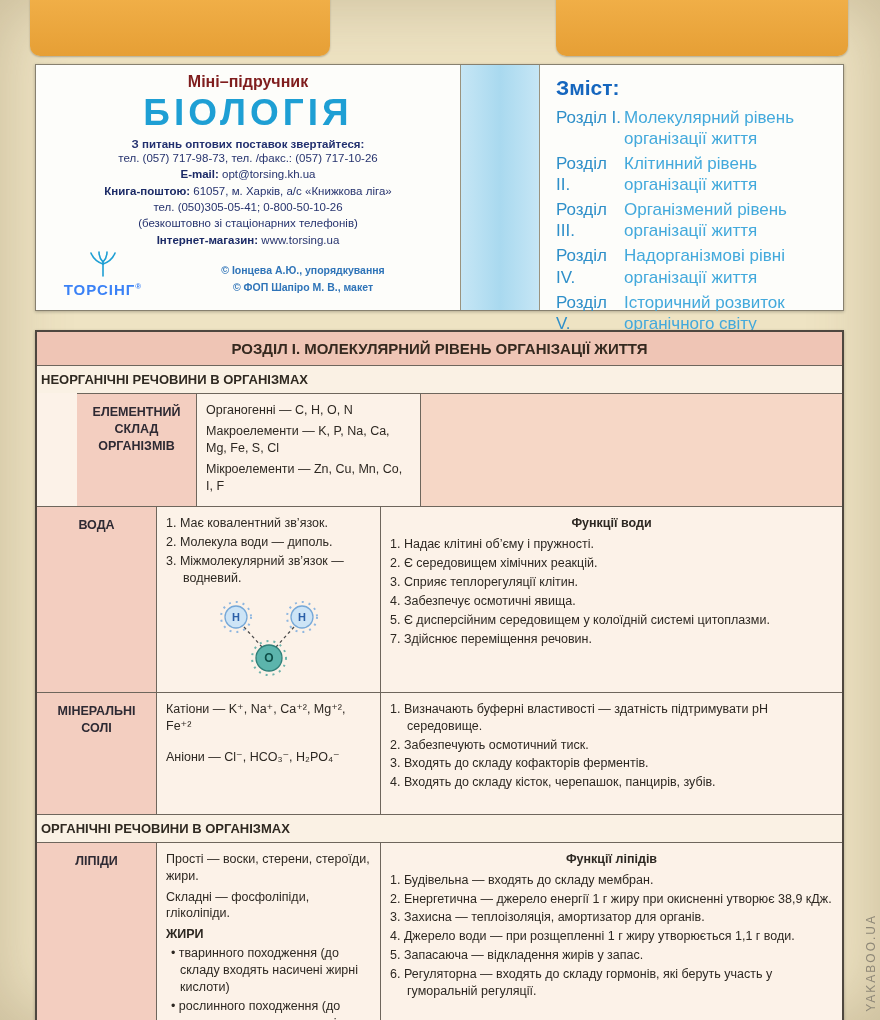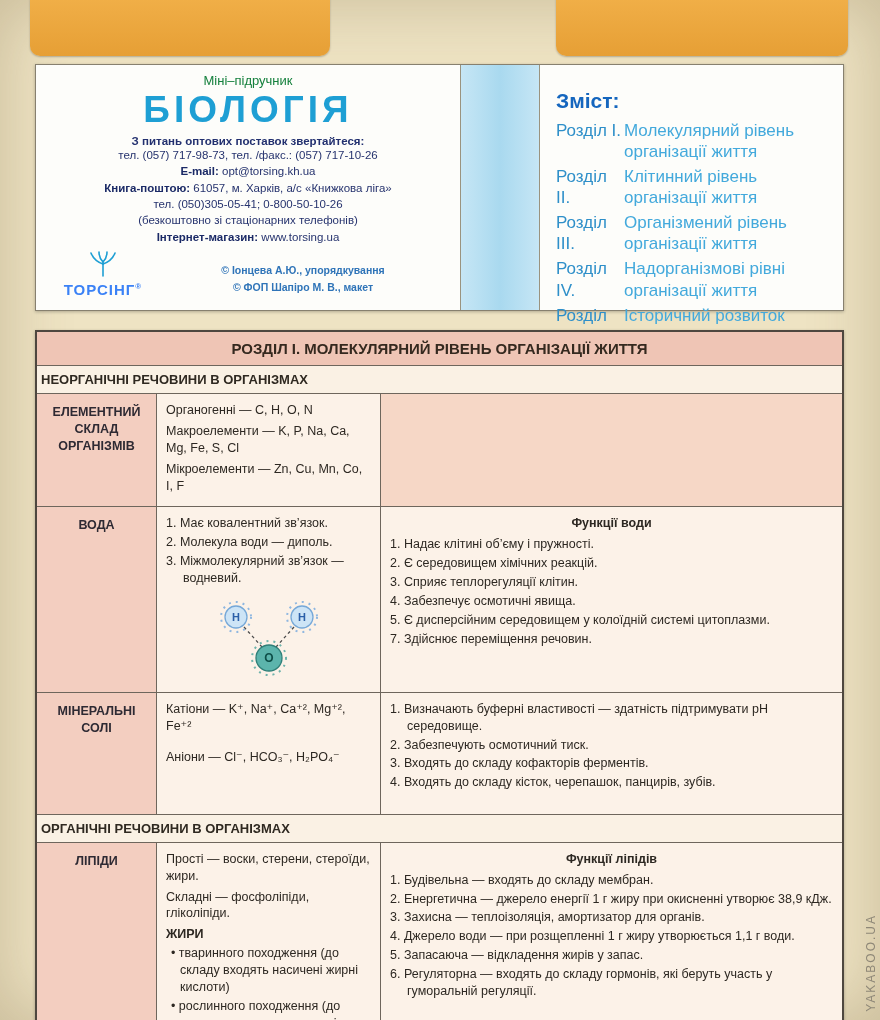--- a/index.html
+++ b/index.html
@@ -17,38 +17,38 @@
   .strip.left  { left:30px;  width:300px; }
   .strip.right { left:556px; width:292px; }
 
   
   .header-card {
     position:absolute; left:35px; top:64px; width:809px; height:247px;
     background:#fdfdfa; border:1px solid #87806f; display:flex;
     box-shadow:0 1px 3px rgba(0,0,0,.25);
   }
   .hc-left { width:424px; padding:8px 10px 8px; display:flex; flex-direction:column; }
-  .series  { text-align:center; font-weight:normal; font-size:13px; color:#15803d; }
+  .series  { text-align:center; font-weight:bold; font-size:16px; color:#7f1d1d; }
   .book-title { text-align:center; font-weight:bold; font-size:37px; letter-spacing:4px;
     color:#1e9fd4; margin:1px 0 4px; }
   .contact-heading { text-align:center; font-weight:bold; font-size:11.5px; color:#22306f; }
   .c-line { text-align:center; font-size:11.5px; color:#26336e; line-height:1.42; }
   .c-line b { color:#1b2a66; }
 
   .hc-bottom { margin-top:auto; display:flex; align-items:flex-end; padding:0 2px 4px; }
   .logo { width:110px; text-align:center; }
   .logo-word { font-weight:bold; font-size:15px; letter-spacing:1px; color:#3b82f6; }
   .logo-word sup { font-size:8px; }
   .credits { flex:1; text-align:center; font-size:10.5px; font-weight:bold;
     color:#2f74b8; line-height:1.55; padding-bottom:3px; }
 
   .hc-strip { width:80px; border-left:1px solid #9a937f; border-right:1px solid #9a937f;
     background:linear-gradient(90deg,#c6e6f5 0%,#a9d9ef 50%,#c6e6f5 100%); }
 
-  .hc-right { flex:1; padding:24px 12px 8px 16px; }
+  .hc-right { flex:1; padding:11px 12px 8px 16px; }
   .toc-title { font-size:21px; font-weight:bold; color:#1566be; margin-bottom:7px; }
   .toc-item { display:flex; font-size:17px; line-height:1.24; margin-bottom:4px; }
   .toc-label { width:68px; flex:none; color:#2e8fc9; }
   .toc-text  { flex:1; color:#43a9dc; }
 
   
   .doc-table {
     position:absolute; left:35px; top:330px; width:809px;
     background:#fcf2e8; border:2px solid #4e473f;
     box-shadow:0 1px 3px rgba(0,0,0,.25);
@@ -56,21 +56,21 @@
   .t-title { background:#efc5b5; text-align:center; font-weight:bold; font-size:15px;
     color:#35291f; padding:8px 4px; }
   .t-section { background:#faf1e4; border-top:1px solid #6e665c; 
     font-weight:bold; font-size:13px; color:#2f2921; padding:6px 4px; }
   .t-row { display:grid; grid-template-columns:119px 225px 1fr; border-top:1px solid #6e665c; }
   .cell { padding:8px 9px; font-size:12.5px; color:#2d2822; line-height:1.35; }
   .cell.label { background:#f3cec0; font-weight:bold; text-align:center; color:#2e2a33;
     padding-top:10px; }
   .cell.mid { border-left:1px solid #6e665c; border-right:1px solid #6e665c; }
   .cell.right.empty { background:#f6d7c6; }
-  .row-elements  { min-height:86px; }
+  .row-elements  { min-height:86px;margin-left:40px; }
   .row-water     { min-height:148px; }
   .row-salts     { min-height:122px; }
   .row-lipids    { min-height:204px; }
 
   .mid-line { margin-bottom:4px; }
   .num-item, .func-item { padding-left:17px; text-indent:-17px; margin-bottom:2px; }
   .bullet-item { padding-left:14px; text-indent:-9px; margin-bottom:2px; }
   .func-title { text-align:center; font-weight:bold; margin-bottom:4px; }
   .fats-heading { font-weight:bold; margin:4px 0 2px; }
   .gap-top { margin-top:14px; }

